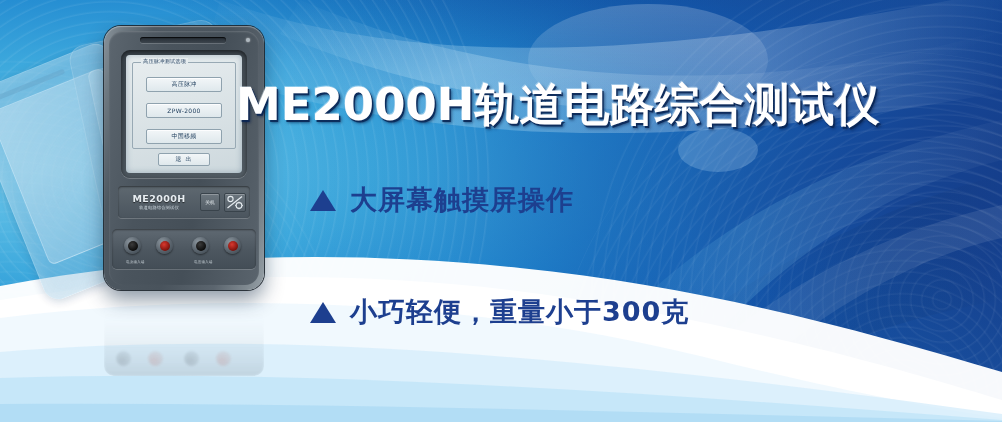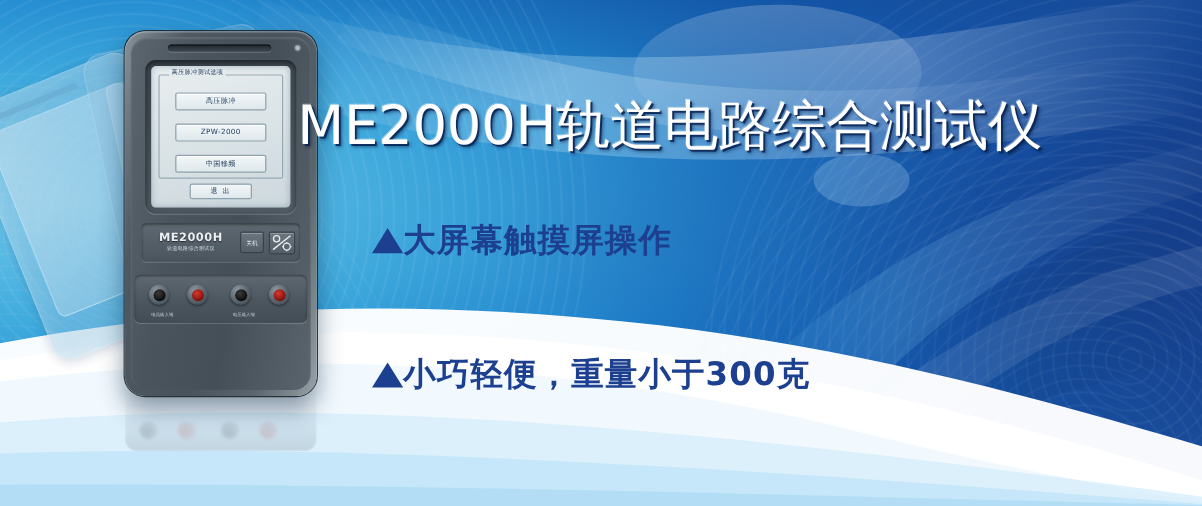--- a/index.html
+++ b/index.html
@@ -98,21 +98,21 @@
     opacity:.7;
   }
   .ghost-device2 .g-screen{
     position:absolute; left:14px; top:26px; right:12px; bottom:36px;
     background:linear-gradient(140deg,rgba(190,222,240,.55),rgba(140,195,226,.40));
     border-radius:7px; border:1px solid rgba(235,248,255,.35);
   }
 
   .device {
     position:absolute; left:52px; top:12px;
-    width:160px; height:304px;
+    width:160px; height:264px;
     border-radius:17px;
     background:linear-gradient(105deg,#8a949c 0%,#6d7880 9%,#4e5861 22%,#49535c 55%,#5b656e 78%,#7f8990 92%,#98a2a9 100%);
     box-shadow:
       0 0 0 1px rgba(30,38,46,.9),
       0 10px 20px rgba(5,30,60,.45),
       inset 0 1px 1px rgba(255,255,255,.35);
   }
   .dev-inner {
     position:absolute; inset:5px;
     border-radius:14px;
@@ -241,32 +241,32 @@
             mask-image:linear-gradient(to top,rgba(0,0,0,0),rgba(0,0,0,.95));
   }
   .reflection .rjack{
     position:absolute; top:10px; width:15px; height:15px; border-radius:50%;
     background:radial-gradient(circle at 40% 40%,rgba(70,78,86,.55),rgba(120,134,148,.25));
   }
   .reflection .rjack.red{ background:radial-gradient(circle at 40% 40%,rgba(170,70,62,.45),rgba(140,120,120,.2)); }
 
   
   #title {
-    position:absolute; left:248px; top:82px;
-    font-size:45px; font-weight:normal; color:#ffffff;
+    position:absolute; left:236px; top:82px;
+    font-size:45px; font-weight:bold; color:#ffffff;
     letter-spacing:0px; white-space:nowrap;
     line-height:1;
     text-shadow:
       1.5px 1.5px 0 rgba(8,36,84,.85),
       2.5px 2.5px 3px rgba(6,28,70,.55),
       -0.6px -0.6px 0 rgba(230,245,255,.4);
   }
 
   .bullet-row {
-    position:absolute; display:flex; align-items:center; 
+    position:absolute; display:flex; align-items:center; gap:14px;
     white-space:nowrap;
   }
   .b1 { left:310px; top:182px; }
   .b2 { left:310px; top:236px; }
   .b3 { left:310px; top:294px;align-items:center; }
 
   .tri {
     width:0; height:0;
     border-left:13px solid transparent;
     border-right:13px solid transparent;

